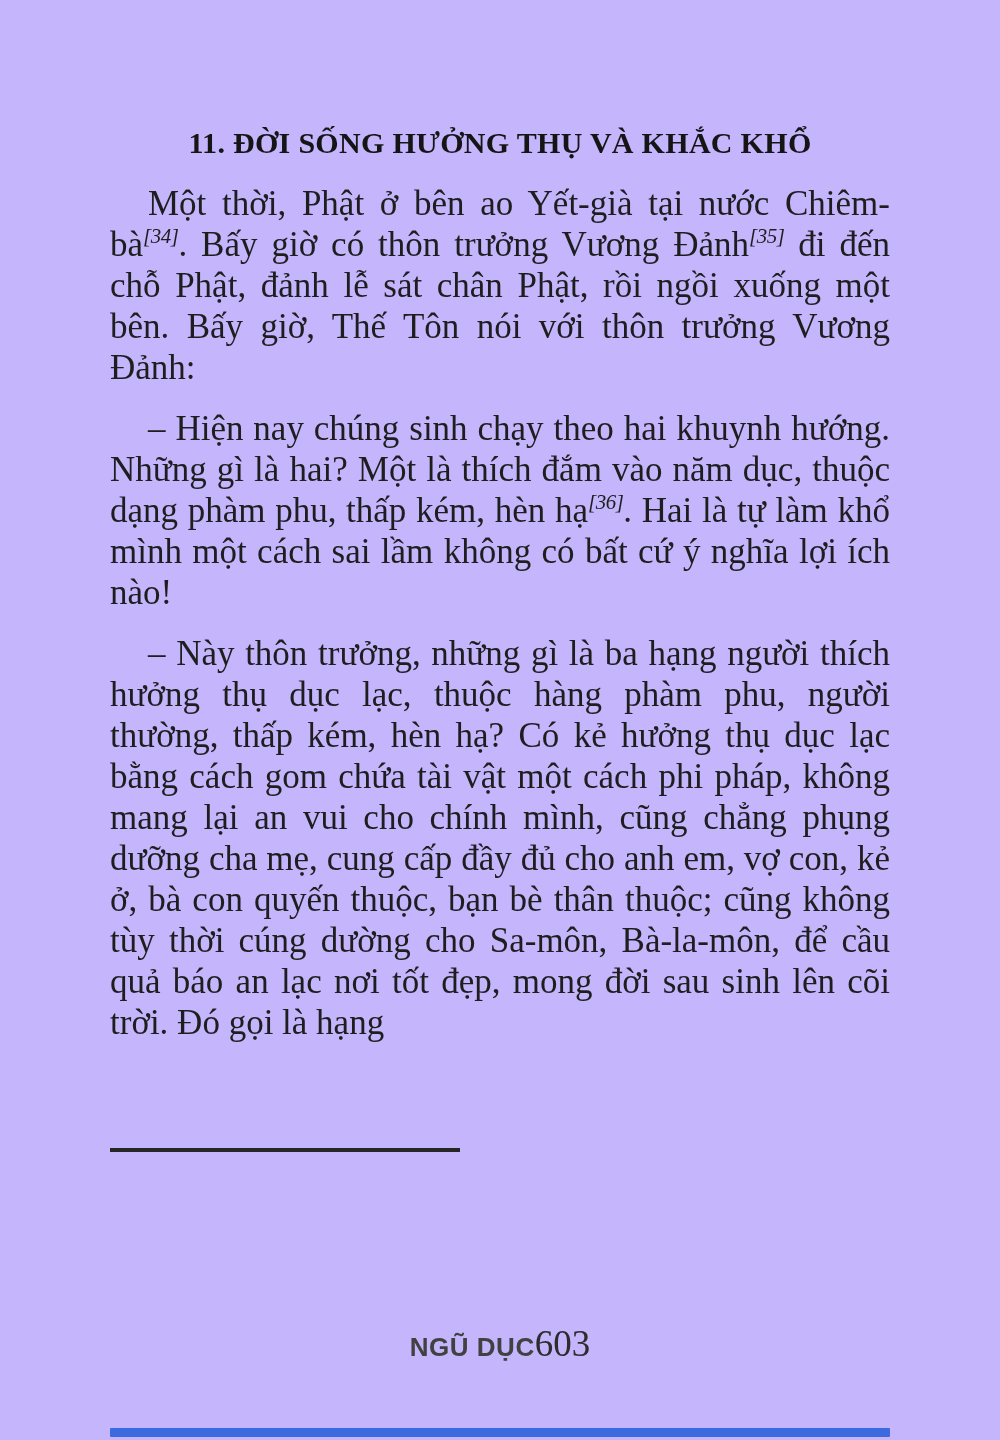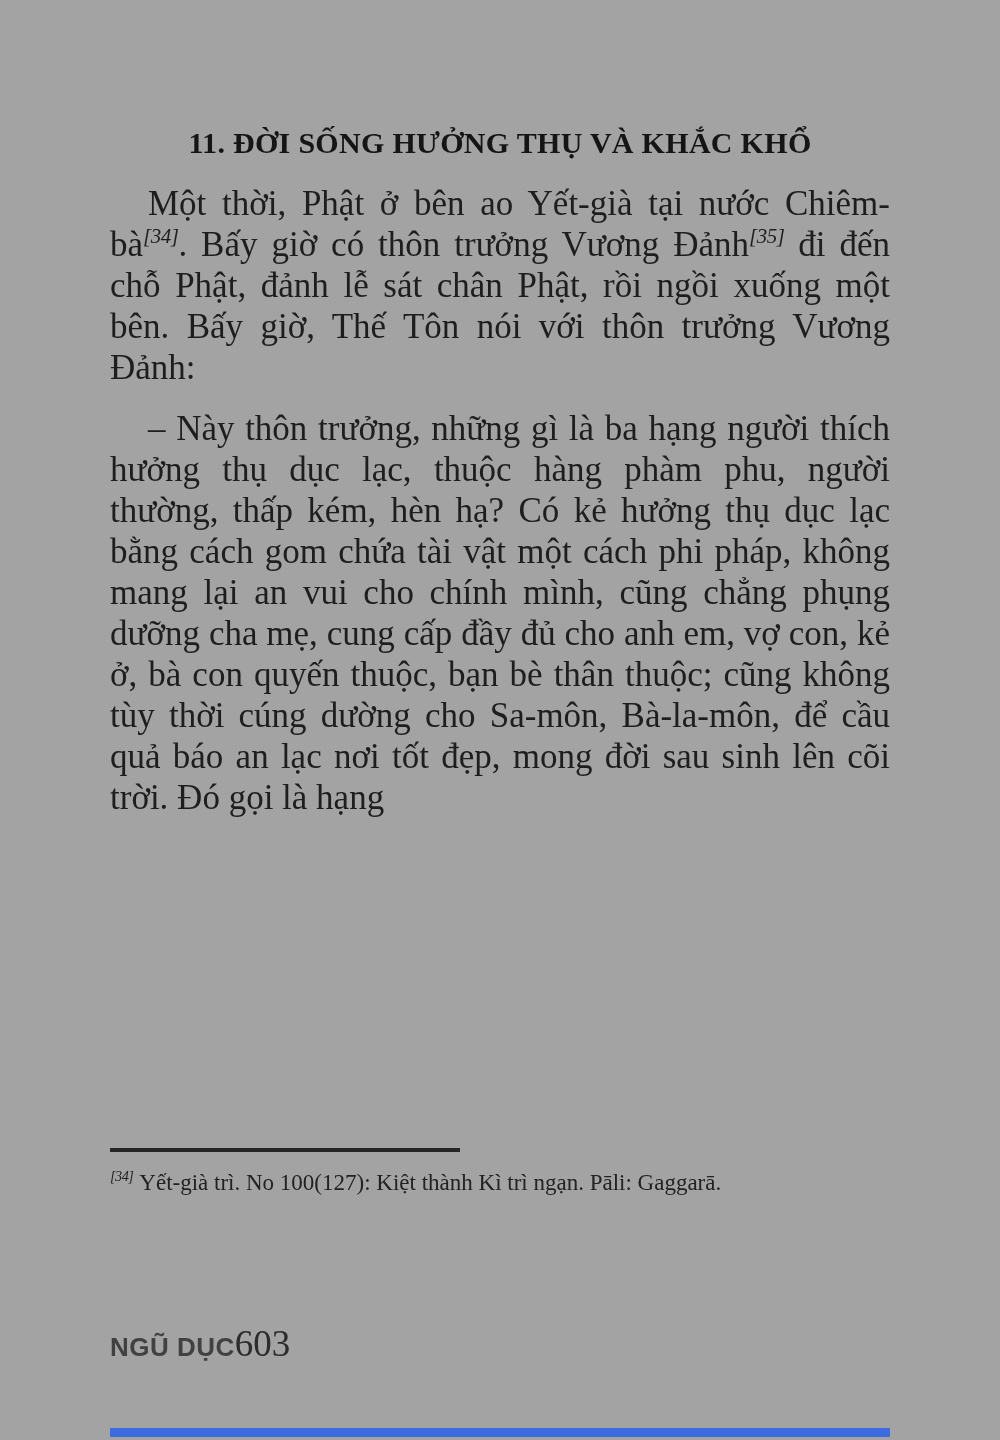--- a/index.html
+++ b/index.html
@@ -5,21 +5,21 @@
   * { margin: 0; padding: 0; box-sizing: border-box; }
   html, body { background: #ffffff; }
   body {
     width: 1000px; height: 1440px;
     font-family: "Liberation Serif", serif;
     color: #1c1c1c;
   }
   .page {
     position: relative;
     width: 1000px; height: 1440px;
-    background: #a3a3a3;
+    background: #c4b5fd;
     overflow: hidden;
   }
   .content {
     position: absolute;
     left: 110px; top: 126px;
     width: 780px;
   }
   .chapter-title {
     font-size: 30px;
     font-weight: 700;
@@ -66,21 +66,21 @@
     line-height: 0;
     vertical-align: super;
     margin-right: 6px;
     letter-spacing: -0.5px;
   }
   .footer {
     position: absolute;
     left: 110px; top: 1322px;
     width: 780px;
     display: flex;
-    justify-content: flex-start;
+    justify-content: center;
     align-items: baseline;
   }
   .running-title {
     font-family: "Liberation Sans", sans-serif;
     font-weight: 700;
     font-size: 26px;
     letter-spacing: 0.5px;
     color: #414141;
   }
   .page-number {
@@ -99,30 +99,30 @@
 <body>
 
 <div class="page">
 
   <div class="content">
 
     <h1 class="chapter-title">11. ĐỜI SỐNG HƯỞNG THỤ VÀ KHẮC KHỔ</h1>
 
     <p class="para"><span>Một thời, Phật ở bên ao Yết-già tại nước Chiêm-bà</span><sup class="fnref">[34]</sup><span>. Bấy giờ có thôn trưởng Vương Đảnh</span><sup class="fnref">[35]</sup><span> đi đến chỗ Phật, đảnh lễ sát chân Phật, rồi ngồi xuống một bên. Bấy giờ, Thế Tôn nói với thôn trưởng Vương Đảnh:</span></p>
 
+    <p class="para"><span>– Hiện nay chúng sinh chạy theo hai khuynh hướng. Những gì là hai? Một là thích đắm vào năm dục, thuộc dạng phàm phu, thấp kém, hèn hạ</span><sup class="fnref">[36]</sup><span>. Hai là tự làm khổ mình một cách sai lầm không có bất cứ ý nghĩa lợi ích nào!</span></p>
 
 
     <p class="para"><span>– Này thôn trưởng, những gì là ba hạng người thích hưởng thụ dục lạc, thuộc hàng phàm phu, người thường, thấp kém, hèn hạ? Có kẻ hưởng thụ dục lạc bằng cách gom chứa tài vật một cách phi pháp, không mang lại an vui cho chính mình, cũng chẳng phụng dưỡng cha mẹ, cung cấp đầy đủ cho anh em, vợ con, kẻ ở, bà con quyến thuộc, bạn bè thân thuộc; cũng không tùy thời cúng dường cho Sa-môn, Bà-la-môn, để cầu quả báo an lạc nơi tốt đẹp, mong đời sau sinh lên cõi trời. Đó gọi là hạng</span></p>
 
   </div>
 
   <div class="footnote-block">
     <div class="fn-rule"></div>
 
-    <p class="footnote"><sup class="fn-marker">[34]</sup><span>Yết-già trì. No 100(127): Kiệt thành Kì trì ngạn. Pāli: Gaggarā.</span></p>
 
 
   </div>
 
   <div class="footer">
     <span class="running-title">NGŨ DỤC</span>
     <span class="page-number">603</span>
   </div>
 
   <div class="progress-bar" style="background:#3C6BDF"></div>

